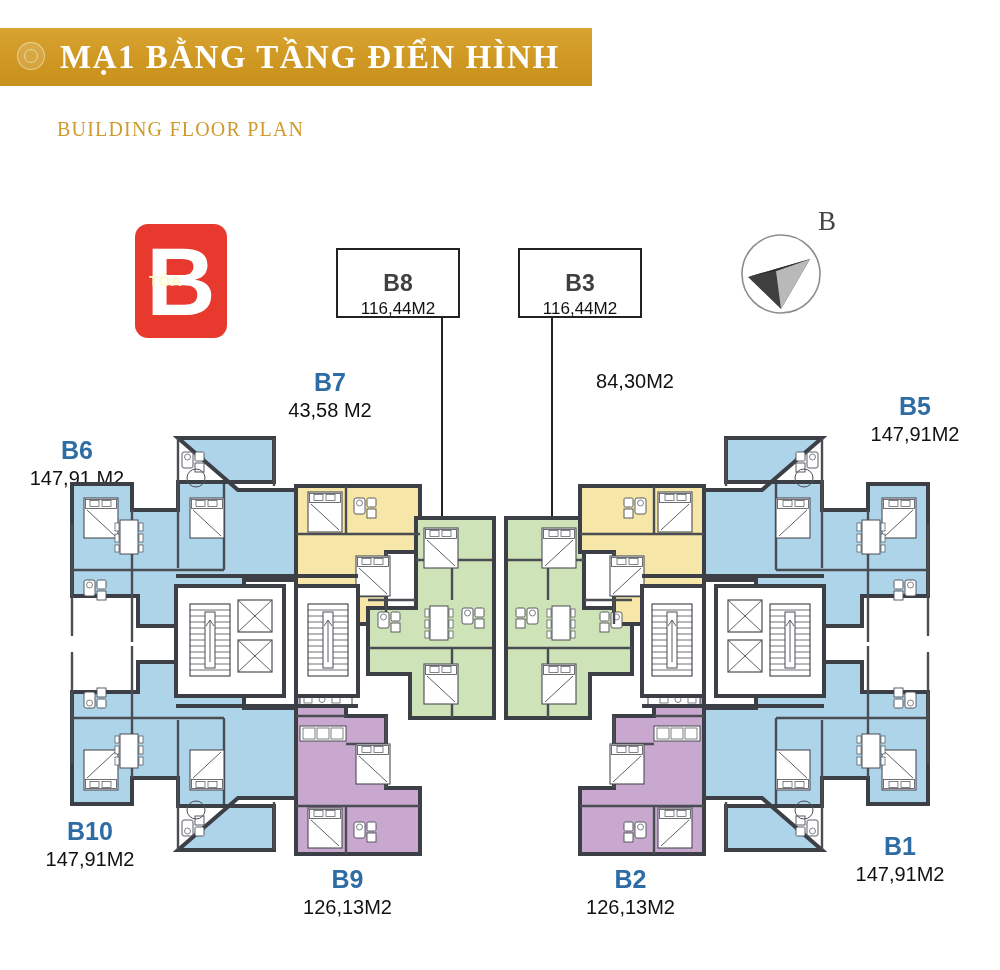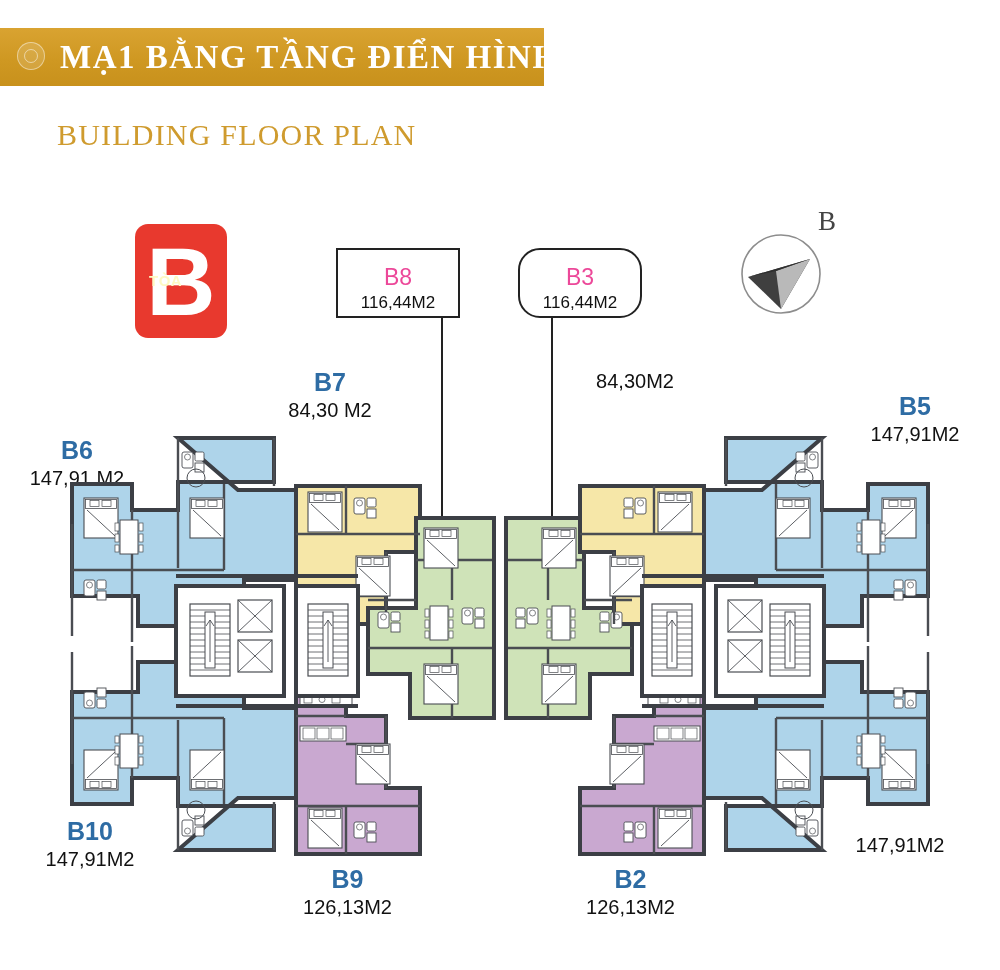--- a/index.html
+++ b/index.html
@@ -1,41 +1,41 @@
 <!DOCTYPE html>
 <html><head>
 <meta charset="utf-8">
 <style>
   html,body{margin:0;padding:0;}
   body{width:1000px;height:970px;background:#ffffff;font-family:"Liberation Sans",sans-serif;overflow:hidden;position:relative;}
 
   
-  #title-banner{position:absolute;left:0;top:28px;width:544px;height:58px;background:#d79f2b;
+  #title-banner{position:absolute;left:0;top:28px;width:592px;height:58px;background:#d79f2b;
     background:linear-gradient(180deg,#d9a331 0%,#cf9822 55%,#c8911c 100%);}
   #title-banner .watermark{position:absolute;left:17px;top:14px;width:26px;height:26px;border-radius:50%;
      border:1px solid rgba(255,255,255,.45);background:rgba(255,255,255,.14);}
   #title-banner .watermark:after{content:"";position:absolute;left:6px;top:6px;width:12px;height:12px;border-radius:50%;
      border:1px solid rgba(255,255,255,.5);}
   #title-vi{position:absolute;left:60px;top:0;height:58px;line-height:58px;color:#ffffff;
      font-family:"Liberation Serif","DejaVu Serif",serif;font-size:33px;font-weight:700;letter-spacing:1.5px;white-space:nowrap;}
   #title-en{position:absolute;left:57px;top:118px;color:#cf9b2e;
-     font-family:"Liberation Serif","DejaVu Serif",serif;font-size:30px;font-weight:400;letter-spacing:1.2px;white-space:nowrap;}
+     font-family:"Liberation Serif","DejaVu Serif",serif;font-size:20px;font-weight:400;letter-spacing:1.2px;white-space:nowrap;}
 
   
   #tower-badge{position:absolute;left:135px;top:224px;width:92px;height:114px;background:#e8392e;border-radius:13px;}
   #tower-badge .letter{position:absolute;left:0;right:0;top:4px;text-align:center;color:#ffffff;
      font-family:"Liberation Sans",sans-serif;font-size:96px;font-weight:700;line-height:108px;}
   #tower-badge .toa{position:absolute;left:14px;top:48px;color:#fef9c3;font-size:15px;font-weight:700;letter-spacing:.5px;}
 
   
   .callout{position:absolute;border:2px solid #222;background:#fff;text-align:center;box-sizing:border-box;}
-  .callout .code{color:#ec4899;font-size:23px;font-weight:400;line-height:26px;margin-top:14px;}
+  .callout .code{color:#404040;font-size:23px;font-weight:700;line-height:26px;margin-top:20px;}
   .callout .area{color:#111;font-size:17px;font-weight:400;line-height:26px;}
   #callout-b8{left:336px;top:248px;width:124px;height:70px;}
-  #callout-b3{left:518px;top:248px;width:124px;height:70px;border-radius:22px;}
+  #callout-b3{left:518px;top:248px;width:124px;height:70px;}
   .leader{position:absolute;width:2px;background:#222;}
   #leader-b8{left:441px;top:318px;height:212px;}
   #leader-b3{left:551px;top:318px;height:212px;}
 
   
   #compass{position:absolute;left:740px;top:233px;width:82px;height:82px;}
   #compass-label{position:absolute;left:818px;top:206px;color:#444;
      font-family:"Liberation Serif","DejaVu Serif",serif;font-size:27px;}
 
   
@@ -87,21 +87,21 @@
   <polygon points="70,26 36,38 8,44" fill="#2f2f2f"></polygon>
 </svg>
 <div id="compass-label">B</div>
 
 <div class="ulabel" id="lbl-b6">
   <div class="code">B6</div>
   <div class="area">147,91 M2</div>
 </div>
 <div class="ulabel" id="lbl-b7">
   <div class="code">B7</div>
-  <div class="area">84,30 M2</div>
+  <div class="area">43,58 M2</div>
 </div>
 <div class="ulabel" id="lbl-b4">
   <div class="area">84,30M2</div>
 </div>
 <div class="ulabel" id="lbl-b5">
   <div class="code">B5</div>
   <div class="area">147,91M2</div>
 </div>
 <div class="ulabel" id="lbl-b10">
   <div class="code">B10</div>
@@ -109,20 +109,21 @@
 </div>
 <div class="ulabel" id="lbl-b9">
   <div class="code">B9</div>
   <div class="area">126,13M2</div>
 </div>
 <div class="ulabel" id="lbl-b2">
   <div class="code">B2</div>
   <div class="area">126,13M2</div>
 </div>
 <div class="ulabel" id="lbl-b1">
+  <div class="code">B1</div>
   <div class="area">147,91M2</div>
 </div>
 
 <svg id="floorplan" viewBox="0 0 1000 970">
   <defs>
     <g id="bed">
       <rect x="0" y="0" width="40" height="34" fill="#fff" stroke="#4a4d52" stroke-width="1.1"></rect>
       <rect x="1.5" y="1.5" width="9" height="31" fill="#fff" stroke="#4a4d52" stroke-width="0.8"></rect>
       <path d="M12 32 L38 3" stroke="#4a4d52" stroke-width="0.9" fill="none"></path>
       <rect x="2.5" y="6" width="6" height="9" fill="#fff" stroke="#4a4d52" stroke-width="0.7"></rect>

